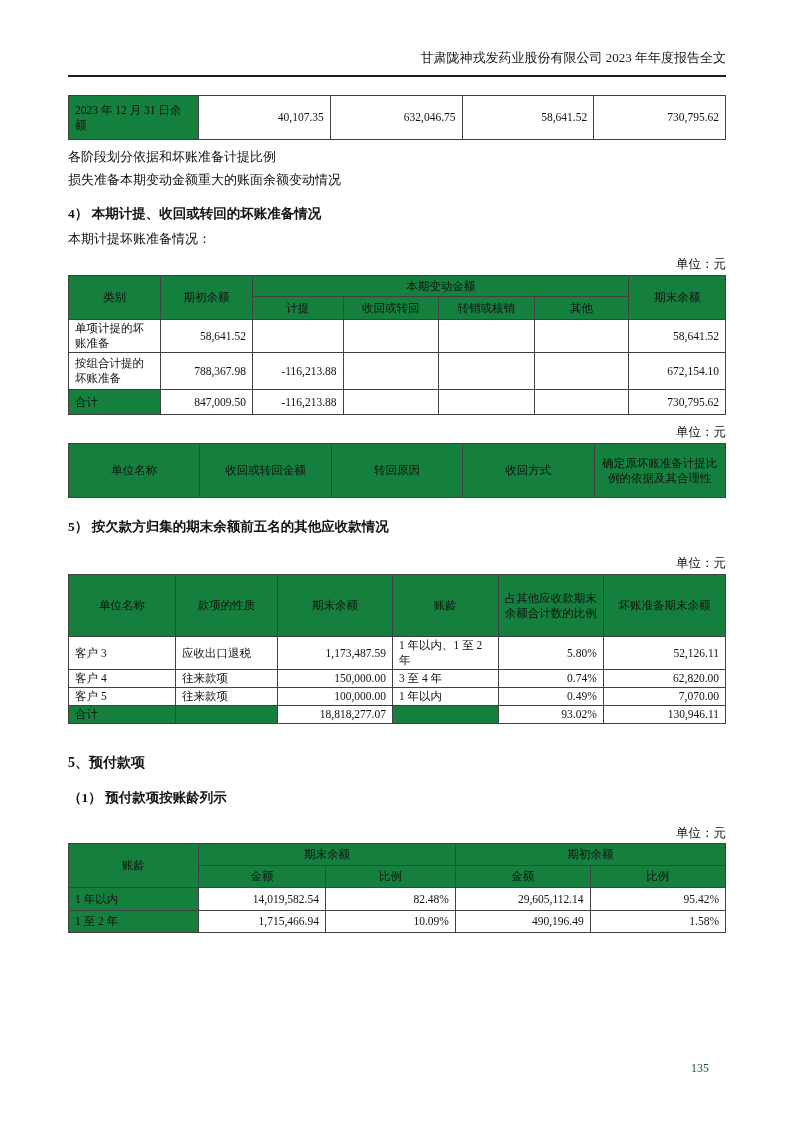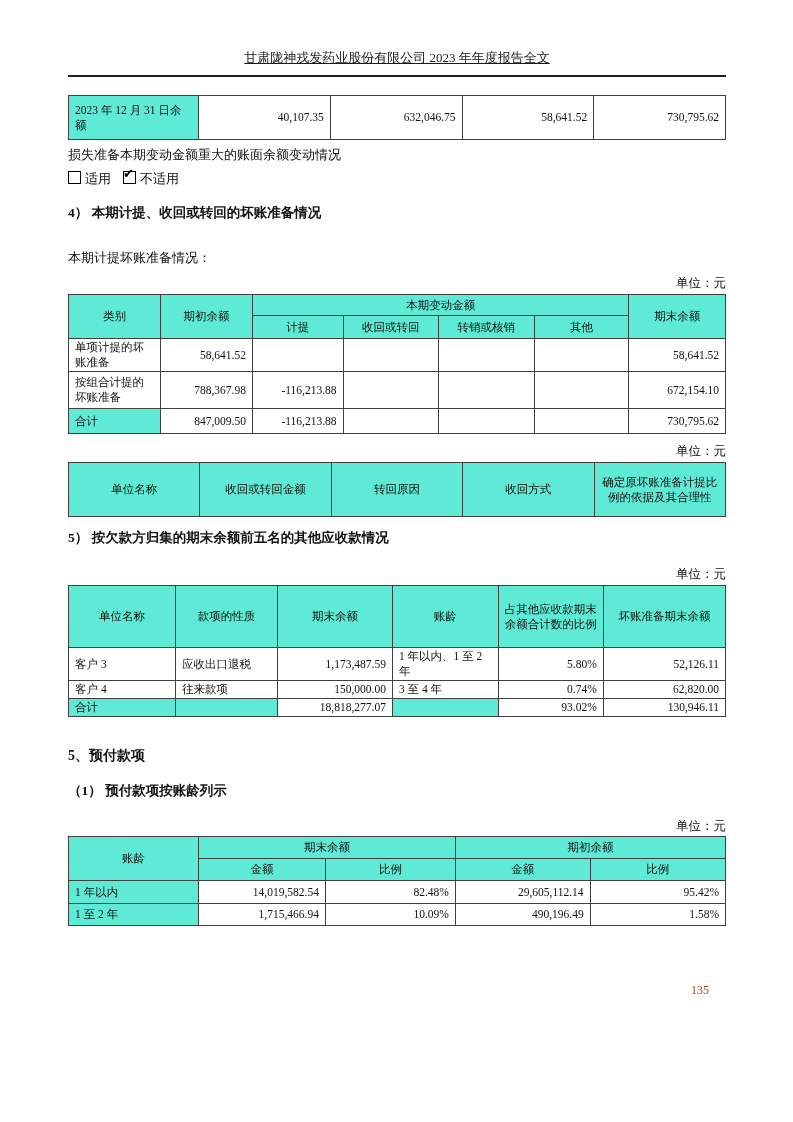--- a/index.html
+++ b/index.html
@@ -1,48 +1,48 @@
 <!DOCTYPE html>
 <html><head>
 <meta charset="utf-8">
 <style>
   html,body{margin:0;padding:0;background:#fff;}
   .page{position:relative;width:793px;height:1122px;background:#ffffff;overflow:hidden;
         font-family:"Liberation Serif","DejaVu Serif",serif;color:#111;}
   .content{padding:0 67px 0 68px;}
-  .doc-header{padding-top:50px;text-align:center;font-size:13px;line-height:16px;color:#1a1a1a;text-decoration:underline;}
+  .doc-header{padding-top:50px;text-align:right;font-size:13px;line-height:16px;color:#1a1a1a;}
   .doc-rule{margin-top:9px;border:none;border-top:2.5px solid #1f1f1f;height:0;}
   table{border-collapse:collapse;width:100%;table-layout:fixed;}
   td{border:1px solid #404040;font-size:11.5px;line-height:15px;padding:1px 6px;
      vertical-align:middle;overflow:hidden;word-break:break-all;}
-  .gray{background:#5eead4;}
+  .gray{background:#15803d;}
   .c{text-align:center;} .r{text-align:right;} .l{text-align:left;}
   .t1{margin-top:18px;}
   .t1 tr{height:44px;}
   .note{font-size:13px;line-height:16px;margin-top:7px;}
   .note-first{margin-top:9px;}
   .checkline{font-size:13px;line-height:16px;margin-top:8px;}
   .cb{display:inline-block;width:11px;height:11px;border:1.5px solid #000;
       vertical-align:-1px;margin-right:4px;position:relative;background:#fff;}
   .cb .tick{position:absolute;top:-5px;left:-1px;font-size:13px;line-height:13px;
       font-family:"DejaVu Sans",sans-serif;color:#000;}
   .cb-item{margin-right:12px;}
   .h-num{font-weight:bold;font-size:13.5px;line-height:17px;margin-top:17px;}
-  .h-intro{font-size:13px;line-height:16px;margin-top:29px;}
+  .h-intro{font-size:13px;line-height:16px;margin-top:9px;}
   .unit{font-size:12.5px;line-height:16px;text-align:right;margin-top:9px;}
   .t2{margin-top:3px;}
   .t3{margin-top:3px;}
   .t4{margin-top:3px;}
   .t5{margin-top:2px;}
-  .h-sec5{margin-top:12px;}
+  .h-sec5{margin-top:20px;}
   .unit-sec5{margin-top:20px;}
   .h-prepay{font-weight:bold;font-size:14px;line-height:18px;margin-top:30px;}
   .h-prepay-sub{font-weight:bold;font-size:13.5px;line-height:17px;margin-top:17px;}
   .unit-prepay{margin-top:19px;}
-  .page-num{position:absolute;top:983px;right:84px;font-size:12px;color:#c2410c;}
+  .page-num{position:absolute;top:1061px;right:84px;font-size:12px;color:#14532d;}
 </style>
 </head>
 <body>
 
 <div class="page">
   <div class="content">
 
     <div class="doc-header">甘肃陇神戎发药业股份有限公司 2023 年年度报告全文</div>
     <hr class="doc-rule">
 
@@ -58,25 +58,23 @@
           <tr>
         <td class="gray l">2023 年 12 月 31 日余额</td>
         <td class="r">40,107.35</td>
         <td class="r">632,046.75</td>
         <td class="r">58,641.52</td>
         <td class="r">730,795.62</td>
       </tr>
     </tbody>
       </table>
 
+    <div class="note note-first">各阶段划分依据和坏账准备计提比例</div>
     <div class="note">损失准备本期变动金额重大的账面余额变动情况</div>
 
-    <div class="checkline">
-      <span class="cb-item"><span class="cb"></span><span>适用</span></span><span><span class="cb"><span class="tick">✔</span></span><span>不适用</span></span>
-    </div>
 
     <div class="h-num">4）  本期计提、收回或转回的坏账准备情况</div>
     <div class="h-intro">本期计提坏账准备情况：</div>
     <div class="unit">单位：元</div>
 
     <table class="t2">
       <colgroup>
           <col style="width:14%">
           <col style="width:14%">
           <col style="width:13.8%">
@@ -179,20 +177,28 @@
         <td class="r">52,126.11</td>
       </tr>
       <tr style="height:17px">
         <td class="l">客户 4</td>
         <td class="l">往来款项</td>
         <td class="r">150,000.00</td>
         <td class="l">3 至 4 年</td>
         <td class="r">0.74%</td>
         <td class="r">62,820.00</td>
       </tr>
+      <tr style="height:17px">
+        <td class="l">客户 5</td>
+        <td class="l">往来款项</td>
+        <td class="r">100,000.00</td>
+        <td class="l">1 年以内</td>
+        <td class="r">0.49%</td>
+        <td class="r">7,070.00</td>
+      </tr>
       <tr style="height:18px">
         <td class="gray l">合计</td>
         <td class="gray"></td>
         <td class="r">18,818,277.07</td>
         <td class="gray"></td>
         <td class="r">93.02%</td>
         <td class="r">130,946.11</td>
       </tr>
     </tbody>
       </table>

